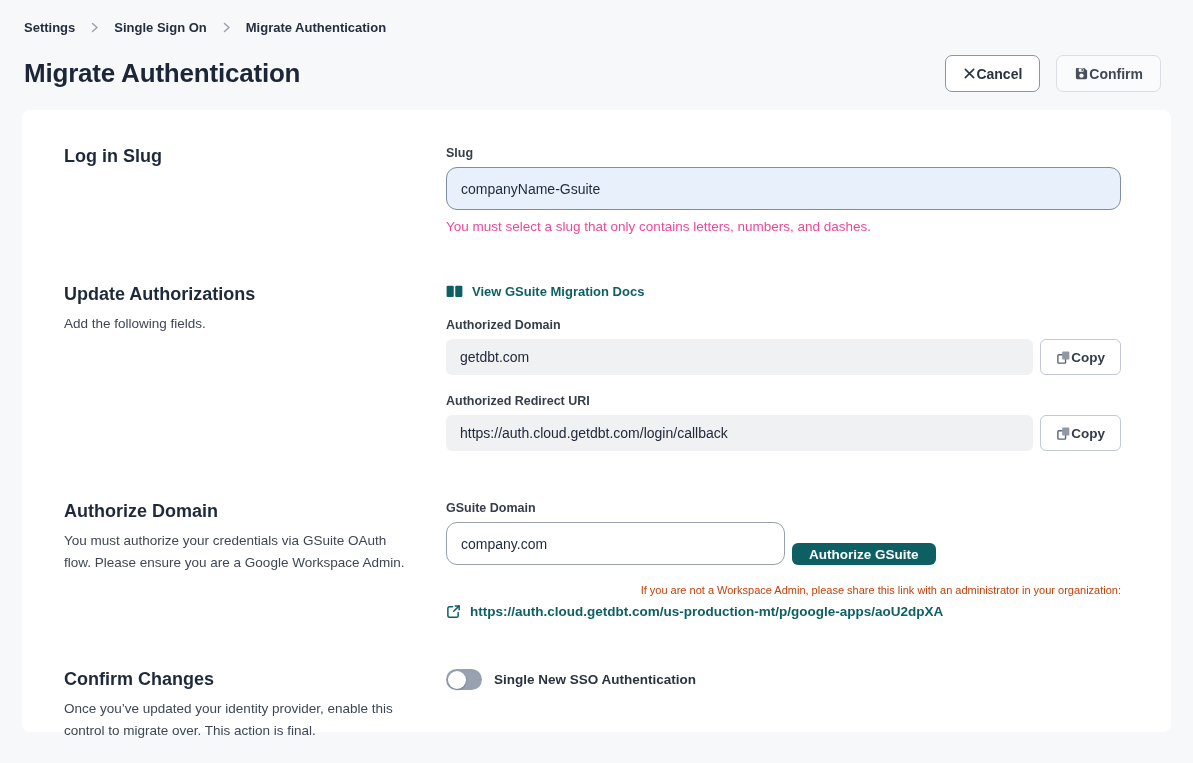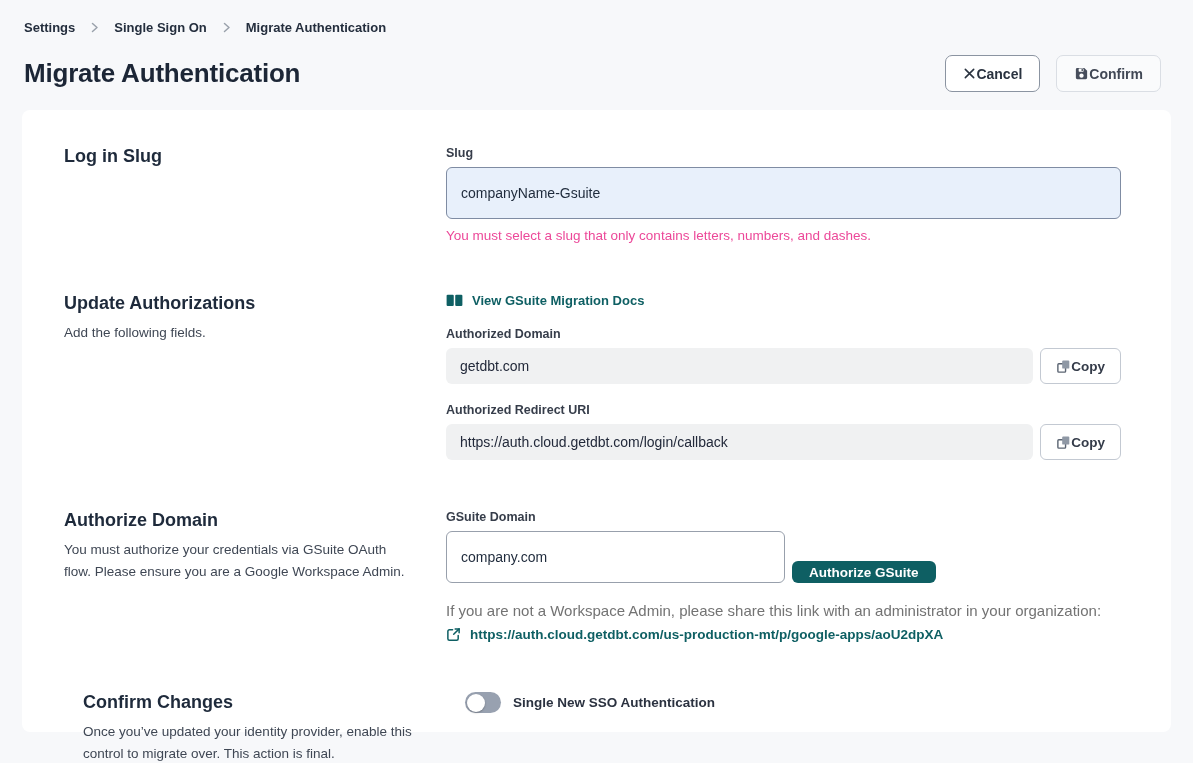--- a/index.html
+++ b/index.html
@@ -30,29 +30,29 @@
   .btn-confirm { border: 1px solid #dadee4; color: #414855; background: #fafbfc; }
 
   .card {
     margin: 0 22px 16px 22px;
     background: #ffffff;
     border-radius: 8px;
     padding: 36px 50px 40px 42px;
     height: 622px;
   }
   .form-row { display: grid; grid-template-columns: 382px 1fr; margin-bottom: 50px; }
-  .form-row:last-child { margin-bottom: 0; margin-left: 19px; }
+  .form-row:last-child { margin-bottom: 0; }
   .row-left { padding-right: 30px; }
   .section-heading { font-size: 18px; font-weight: 700; color: #1e2a3b; margin-bottom: 8px; }
   .section-subtitle { font-size: 13.5px; color: #3f4754; line-height: 1.6; }
 
   .field-label { display: block; font-size: 12.5px; font-weight: 700; color: #363d4a; margin-bottom: 7px; }
   .text-input {
-    width: 100%; height: 52px;
-    border: 1px solid #7f8ca3; border-radius: 6px;
+    width: 100%; height: 43px;
+    border: 1px solid #7f8ca3; border-radius: 11px;
     padding: 0 14px; font-size: 14px; color: #1e2a3b;
     font-family: inherit; outline: none; background: #ffffff;
   }
   .slug-input { background: #e8f0fb; }
   .field-help { font-size: 13.5px; color: #ec4899; margin-top: 9px; }
 
   .docs-link {
     display: inline-flex; align-items: center; gap: 9px;
     font-size: 13px; font-weight: 700; color: #0e5f63;
     text-decoration: none; cursor: pointer; margin-bottom: 19px;
@@ -75,21 +75,21 @@
 
   .authorize-row { display: flex; align-items: flex-end; gap: 7px; }
   .gsuite-input { width: 339px; border-color: #98a0ac; }
   .btn-authorize {
     height: 22px; padding: 0 17px;
     background: #0e5f63; color: #ffffff;
     border: none; border-radius: 6px;
     font-size: 13.5px; font-weight: 700; cursor: pointer;
     font-family: inherit;
   }
-  .admin-note { font-size: 15px; color: #737373; margin-top: 19px; }
+  .admin-note { font-size: 11px; color: #c2410c; margin-top: 19px; text-align: right; }
   .admin-link-row { display: flex; align-items: center; gap: 9px; margin-top: 8px; }
   .admin-link {
     font-size: 13.5px; font-weight: 700; color: #0e5f63;
     text-decoration: none; cursor: pointer;
   }
 
   .toggle-row { display: flex; align-items: center; gap: 12px; }
   .toggle {
     width: 36px; height: 21px; border-radius: 11px;
     background: #98a1b0; border: none; position: relative; cursor: pointer;

